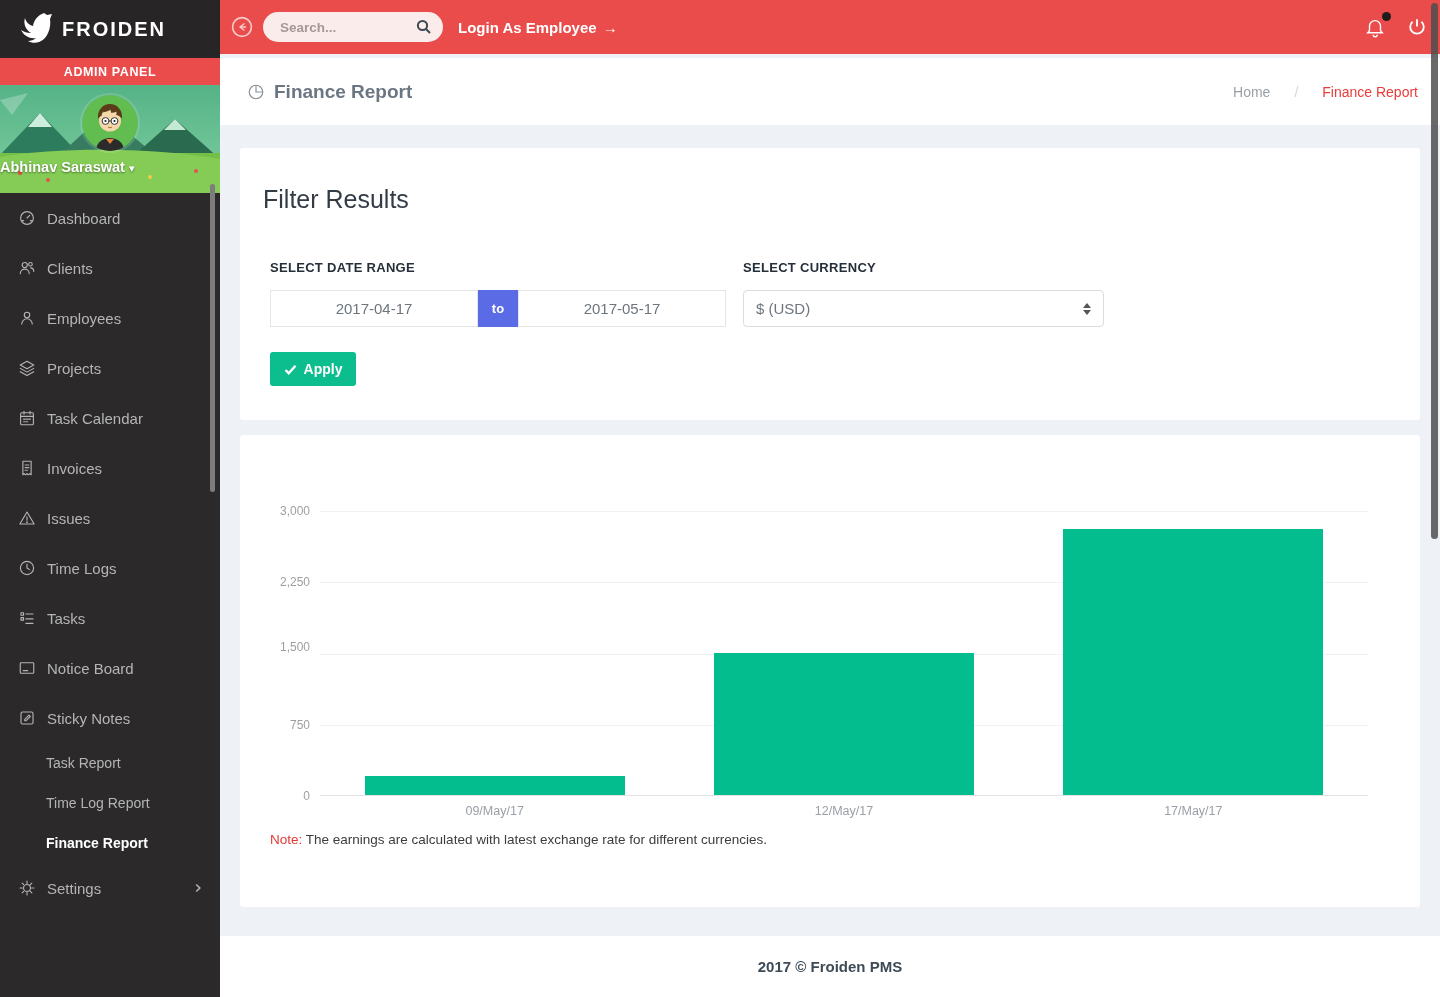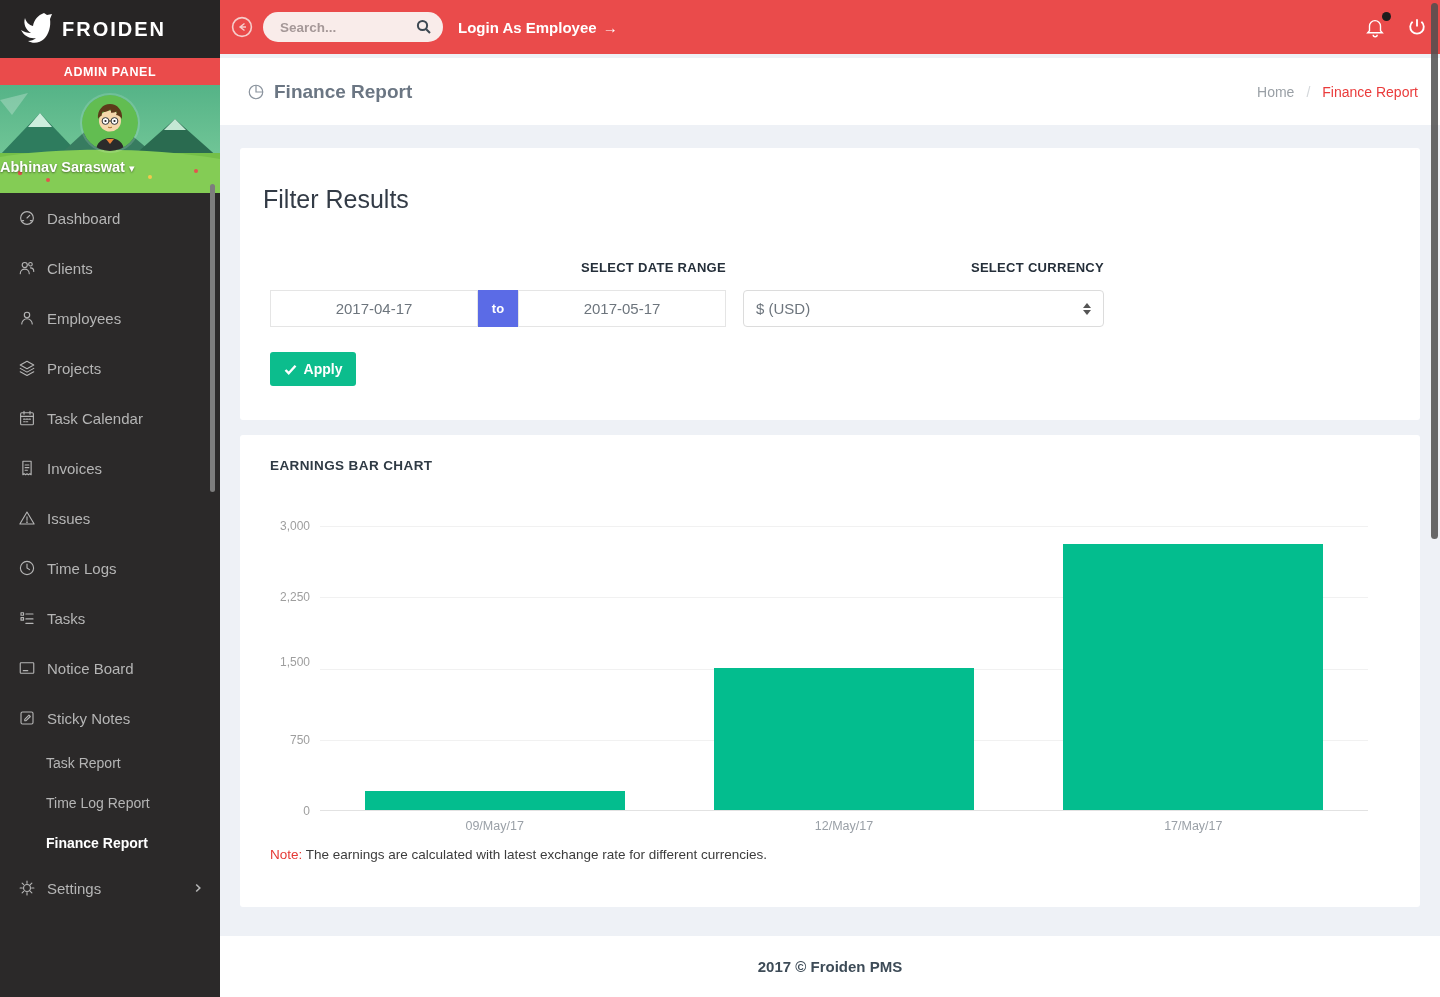--- a/index.html
+++ b/index.html
@@ -51,33 +51,33 @@
   .tb-icon svg { width:22px; height:22px; }
   .bell-dot { position:absolute; right:-5px; top:-4px; width:9px; height:9px; border-radius:50%;
     background:#1d1d1d; }
   .power-wrap { margin-right:12px; }
 
   
   .titlebar { position:absolute; left:220px; right:0; top:58px; height:67px; background:#fff;
     display:flex; align-items:center; padding:0 22px 0 27px; z-index:3; }
   .page-title { display:flex; align-items:center; gap:9px; color:#6b7683; font-size:19px; font-weight:bold; }
   .page-title svg { width:18px; height:18px; }
-  .crumbs { margin-left:auto; font-size:14px; color:#9aa0a6; display:flex; gap:12px; align-items:center; }
+  .crumbs { margin-left:auto; font-size:14px; color:#9aa0a6; display:flex; gap:24px; align-items:center; }
   .crumbs .sep { color:#d3d7da; }
   .crumbs .current { color:#ea3b3b; }
   .crumbs .home { cursor:pointer; }
 
   
   .content { position:absolute; left:220px; right:0; top:125px; height:811px; background:#eef1f6;
     padding:23px 20px 0; }
   .card { background:#fff; border-radius:3px; }
   .card-filter { height:272px; padding:39px 30px 0; }
   .filter-heading { font-size:25px; color:#333b46; font-weight:400; line-height:1; margin-left:-7px; }
   .filter-grid { display:grid; grid-template-columns:456px 361px; column-gap:17px; margin-top:48px; }
-  .f-label { font-size:13px; font-weight:bold; color:#252f3a; letter-spacing:.3px;text-align:right; }
+  .f-label { font-size:13px; font-weight:bold; color:#252f3a; letter-spacing:.3px; }
   .filter-grid-2 { display:grid; grid-template-columns:456px 361px; column-gap:17px; margin-top:15px; }
   .date-group { display:flex; height:37px; }
   .date-input { width:208px; height:37px; border:1px solid #e5e5e5; background:#fff; text-align:center;
     font-size:15px; color:#6d757d; outline:none; font-family:"Liberation Sans","DejaVu Sans",sans-serif; }
   .to-box { width:40px; height:37px; background:#5b6be6; color:#fff; font-size:13px; font-weight:bold;
     display:flex; align-items:center; justify-content:center; }
   .currency-select { width:361px; height:37px; border:1px solid #dcdcdc; border-radius:4px;
     display:flex; align-items:center; padding:0 12px; font-size:15px; color:#6d757d; cursor:pointer;
     background:#fff; }
   .currency-select .sel-arrows { margin-left:auto; display:flex; flex-direction:column; gap:2px; }
@@ -379,21 +379,20 @@
     </div>
     <button class="apply-btn">
       <svg viewBox="0 0 13 13" fill="none" stroke="#fff" stroke-width="2.4">
         <path d="M1.5 7l3.2 3.2L11.5 2.8"></path>
       </svg>
       <span>Apply</span>
     </button>
   </div>
 
   <div class="card card-chart">
-    <div class="chart-title">EARNINGS BAR CHART</div>
     <div class="plot" id="plot">
         <div class="ytick" style="top: 278px;">0</div>
         <div class="gridline" style="top: 213.75px;"></div>
         <div class="ytick" style="top: 206.75px;">750</div>
         <div class="gridline" style="top: 142.5px;"></div>
         <div class="ytick" style="top: 129px;">1,500</div>
         <div class="gridline" style="top: 71.25px;"></div>
         <div class="ytick" style="top: 64.25px;">2,250</div>
         <div class="gridline" style="top: 0px;"></div>
         <div class="ytick" style="top: -7px;">3,000</div>

